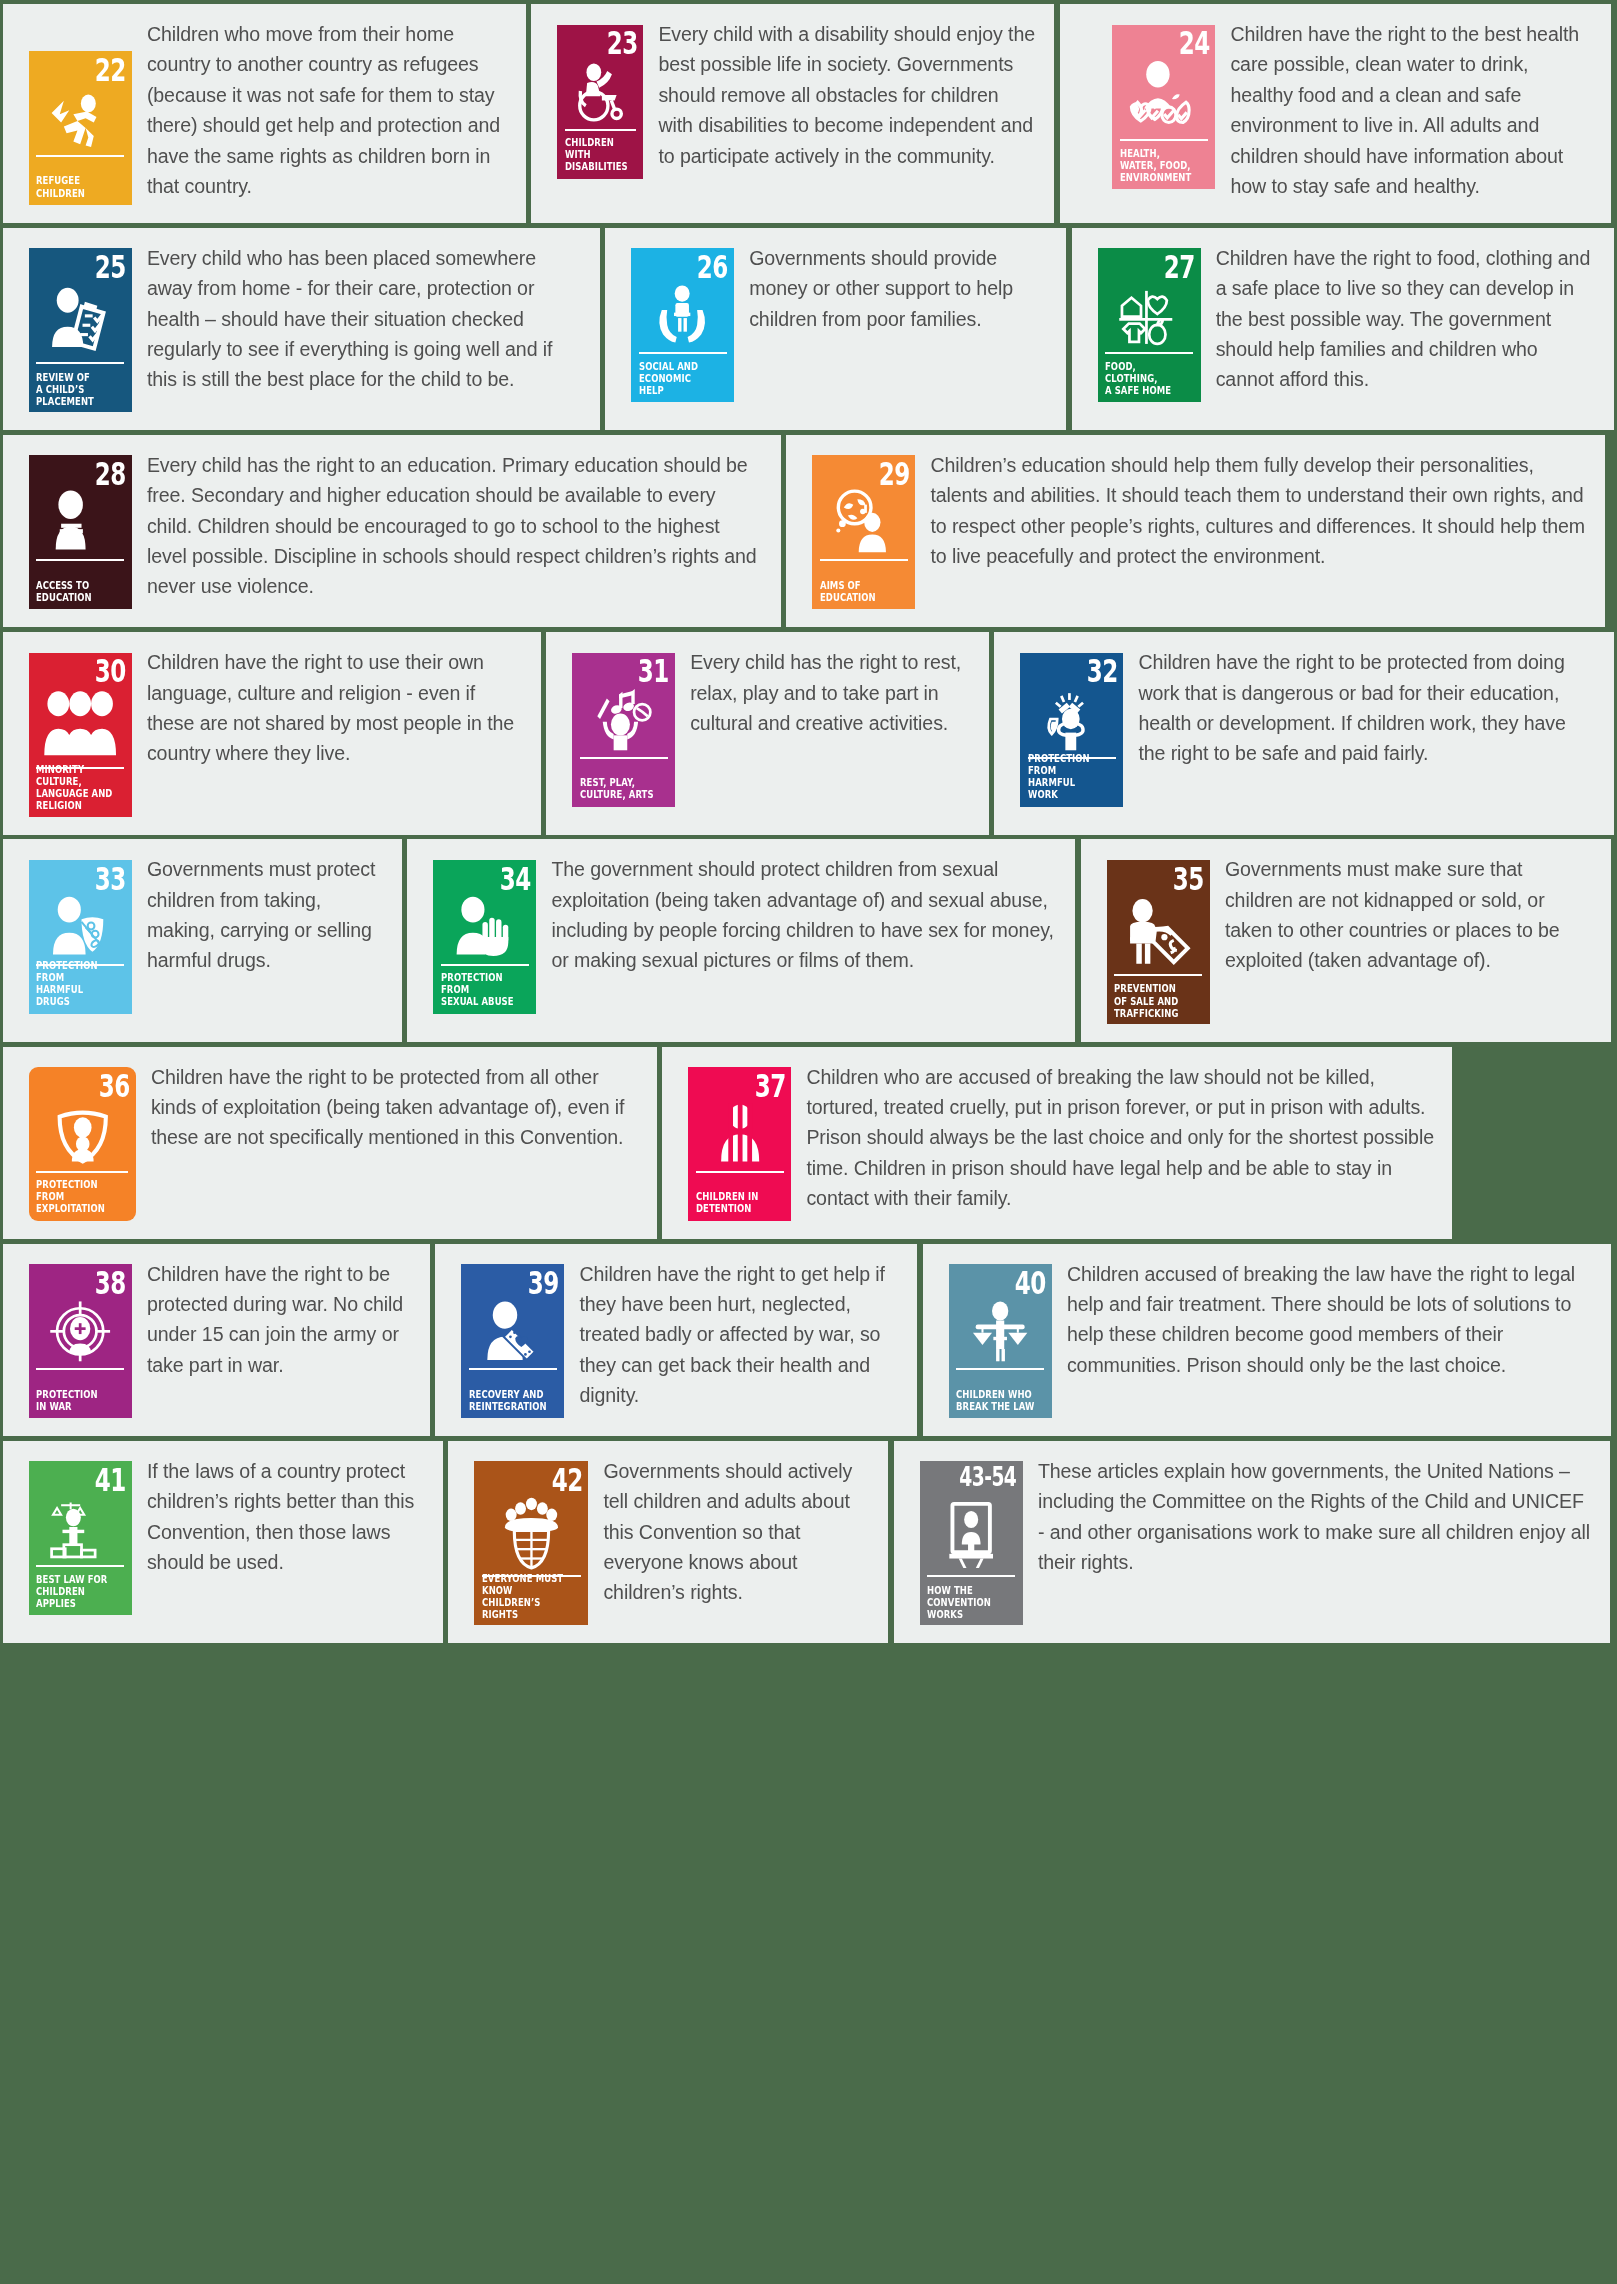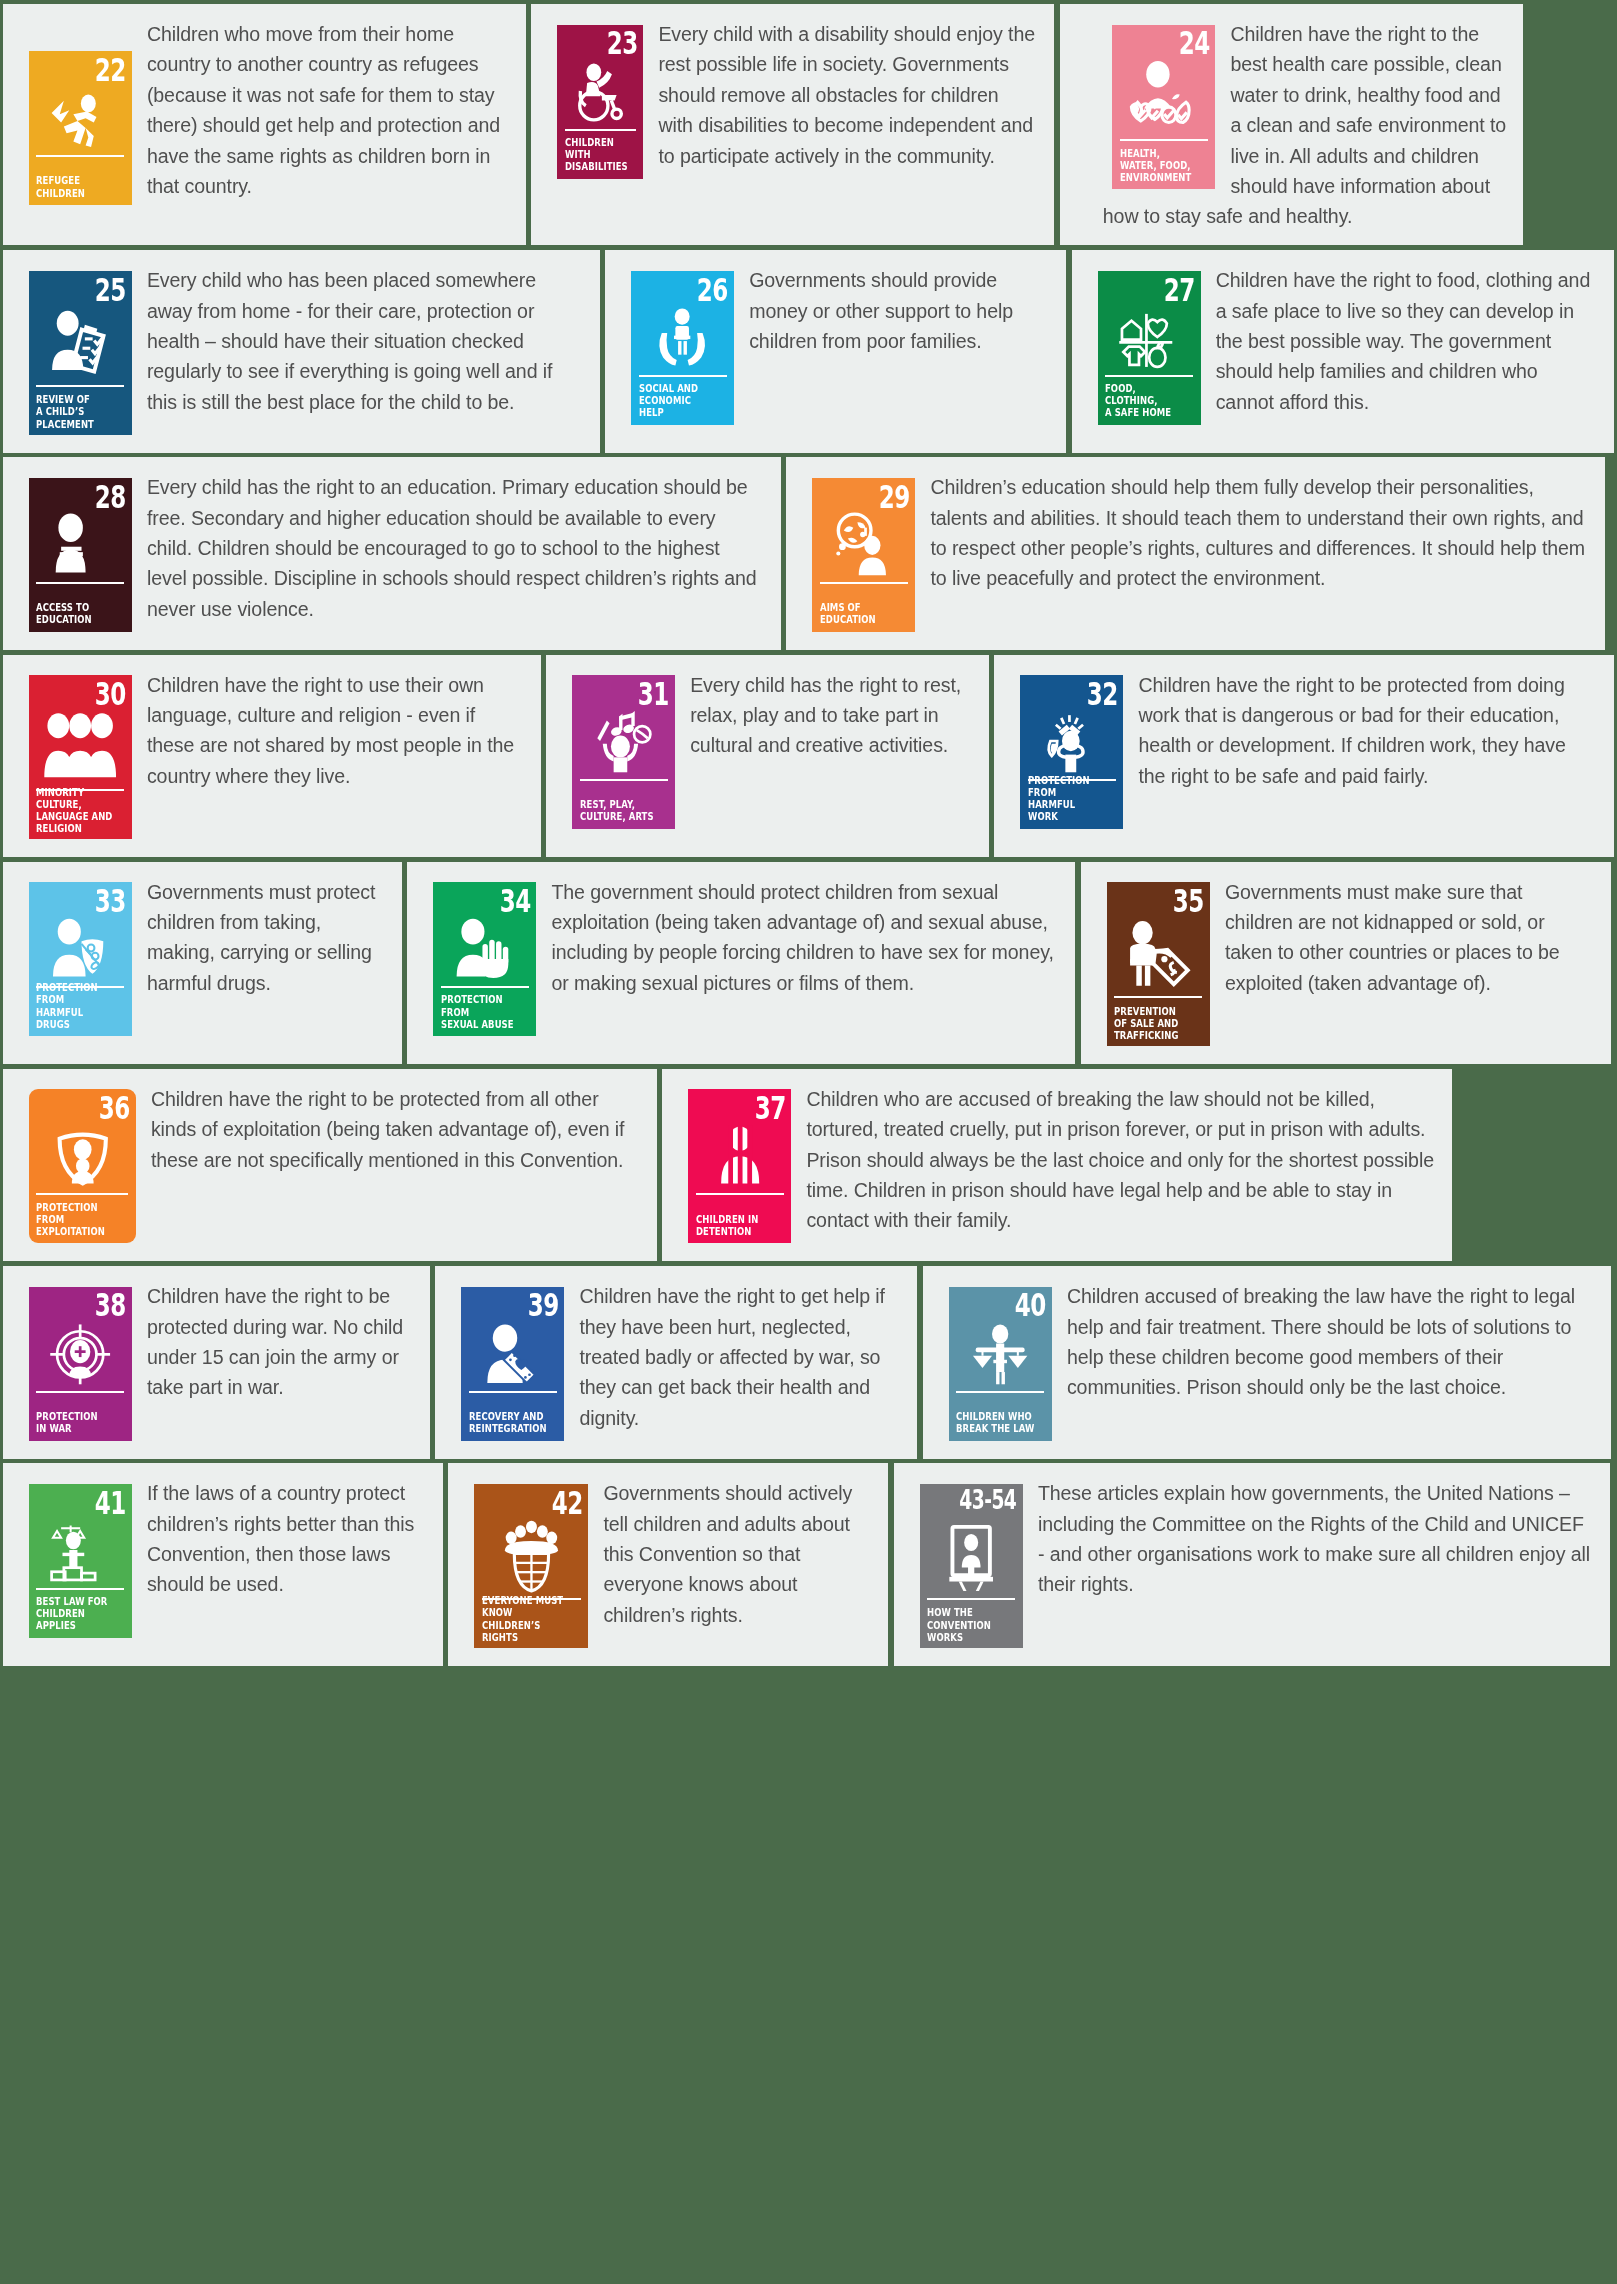--- a/index.html
+++ b/index.html
@@ -124,23 +124,23 @@
               <path d="M52 56 h22 l-3 8 h-19 z"></path>
               <path d="M66 64 l6 16" stroke="#ffffff" stroke-width="5" fill="none"></path>
               <circle cx="74" cy="84" r="7" fill="none" stroke="#ffffff" stroke-width="5"></circle>
               <path d="M20 50 q-2 16 8 22" fill="none" stroke="#ffffff" stroke-width="5"></path>
             </svg>
           </div>
           <div class="rule"></div>
           <div class="label">CHILDREN WITH
 DISABILITIES</div>
         </div>
-        <div class="text">Every child with a disability should enjoy the rest possible life in society. Governments should remove all obstacles for children with disabilities to become independent and to participate actively in the community.</div>
-      </div>
-      <div class="card" style="width: 463px; padding-left: 43px;">
+        <div class="text">Every child with a disability should enjoy the best possible life in society. Governments should remove all obstacles for children with disabilities to become independent and to participate actively in the community.</div>
+      </div>
+      <div class="card" style="width: 551px; padding-left: 43px;">
         <div class="badge lbl3" style="background: rgb(238, 130, 147); width: 103px; height: 164px;">
           <div class="num">24</div>
           <div class="glyph">
             <svg viewBox="0 0 100 100" xmlns="http://www.w3.org/2000/svg" fill="#ffffff">
               <ellipse cx="42" cy="22" rx="15" ry="17"></ellipse>
               <path d="M24 66 q18 -26 36 0 z"></path>
               <path d="M16 58 q-10 10 0 20 q10 -10 0 -20 z" fill="none" stroke="#ffffff" stroke-width="4"></path>
               <path d="M14 60 q-8 6 0 14 q8 -8 0 -14"></path>
               <g fill="none" stroke="#ffffff" stroke-width="4">
                 <path d="M12 62 q-6 -8 -12 0 q0 10 12 18 q12 -8 12 -18 q-6 -8 -12 0 z" transform="translate(8,2)"></path>

